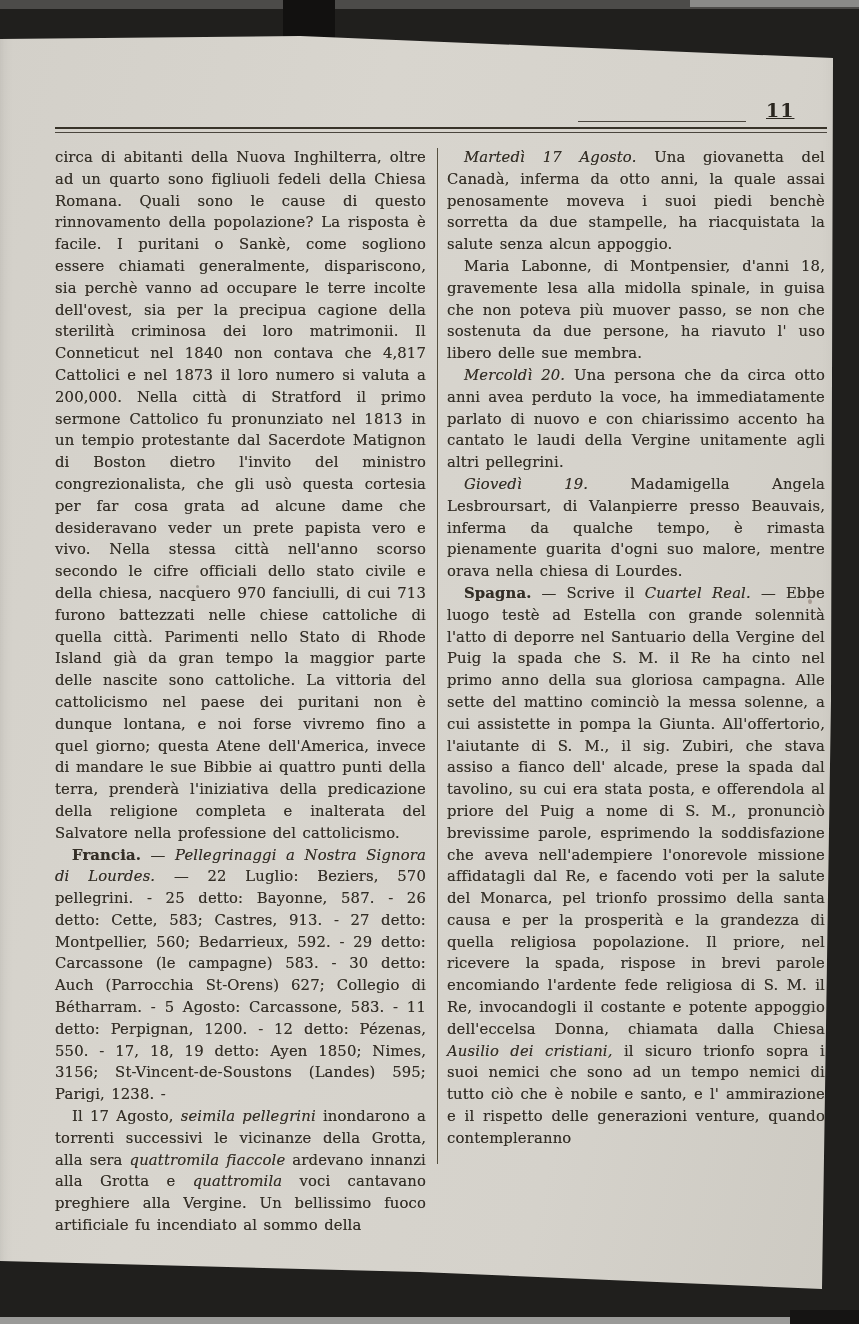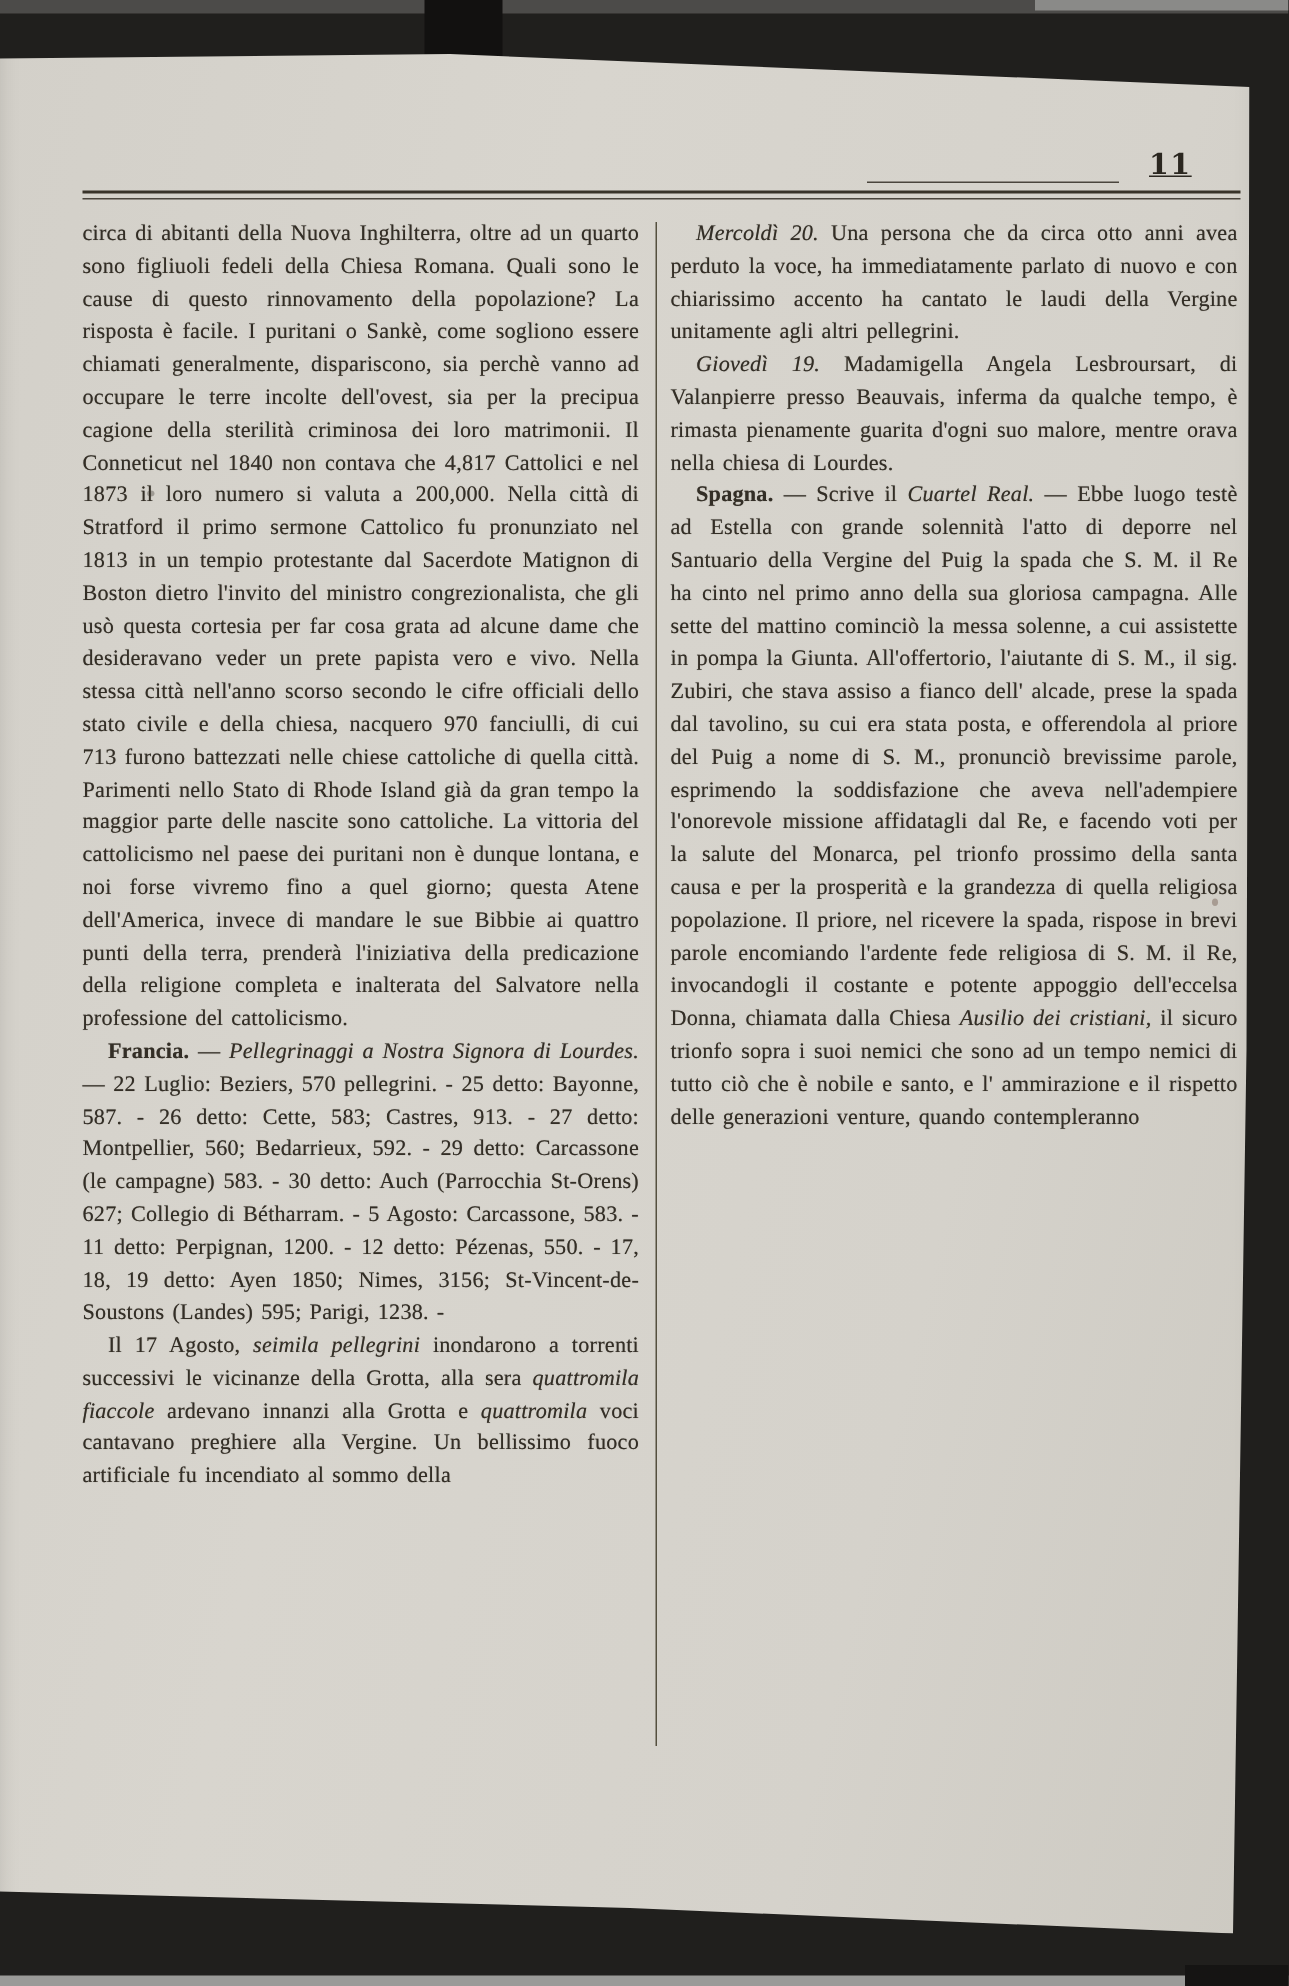--- a/index.html
+++ b/index.html
@@ -39,21 +39,21 @@
   .double-rule{
     position:absolute;top:127px;left:55px;width:772px;height:3px;
     border-top:2px solid #383329;border-bottom:1px solid #4a453d;
   }
 
   
   .columns{
     position:absolute;top:146px;left:55px;width:772px;height:1080px;
     display:flex;align-items:stretch;
   }
-  .col{width:371px;text-align:justify;font-family:Liberation Serif, serif;}
+  .col{width:371px;text-align:justify;}
   .col.right-col{width:378px;}
   .divider{width:1px;background:#55503f;margin:2px 9px 62px 11px;}
 
   .para{
     margin:0;font-size:14.8px;line-height:21.8px;
     letter-spacing:.15px;word-spacing:1.5px;color:#332e26;
     text-shadow:0 0 .5px rgba(40,35,25,.55);
   }
   .para.indent{text-indent:17px;}
   .bold{font-weight:bold;}
@@ -80,20 +80,22 @@
   <div class="double-rule"></div>
 
   <div class="columns">
     <div class="col left-col">
         <p class="para"><span class="normal">circa di abitanti della Nuova Inghilterra, oltre ad un quarto sono figliuoli fedeli della Chiesa Romana. Quali sono le cause di questo rinnovamento della popolazione? La risposta è facile. I puritani o Sankè, come sogliono essere chiamati generalmente, dispariscono, sia perchè vanno ad occupare le terre incolte dell'ovest, sia per la precipua cagione della sterilità criminosa dei loro matrimonii. Il Conneticut nel 1840 non contava che 4,817 Cattolici e nel 1873 il loro numero si valuta a 200,000. Nella città di Stratford il primo sermone Cattolico fu pronunziato nel 1813 in un tempio protestante dal Sacerdote Matignon di Boston dietro l'invito del ministro congrezionalista, che gli usò questa cortesia per far cosa grata ad alcune dame che desideravano veder un prete papista vero e vivo. Nella stessa città nell'anno scorso secondo le cifre officiali dello stato civile e della chiesa, nacquero 970 fanciulli, di cui 713 furono battezzati nelle chiese cattoliche di quella città. Parimenti nello Stato di Rhode Island già da gran tempo la maggior parte delle nascite sono cattoliche. La vittoria del cattolicismo nel paese dei puritani non è dunque lontana, e noi forse vivremo fino a quel giorno; questa Atene dell'America, invece di mandare le sue Bibbie ai quattro punti della terra, prenderà l'iniziativa della predicazione della religione completa e inalterata del Salvatore nella professione del cattolicismo.</span></p>
         <p class="para indent"><span class="bold">Francia.</span><span class="normal"> — </span><span class="italic">Pellegrinaggi a Nostra Signora di Lourdes.</span><span class="normal"> — 22 Luglio: Beziers, 570 pellegrini. - 25 detto: Bayonne, 587. - 26 detto: Cette, 583; Castres, 913. - 27 detto: Montpellier, 560; Bedarrieux, 592. - 29 detto: Carcassone (le campagne) 583. - 30 detto: Auch (Parrocchia St-Orens) 627; Collegio di Bétharram. - 5 Agosto: Carcassone, 583. - 11 detto: Perpignan, 1200. - 12 detto: Pézenas, 550. - 17, 18, 19 detto: Ayen 1850; Nimes, 3156; St-Vincent-de-Soustons (Landes) 595; Parigi, 1238. -</span></p>
         <p class="para indent"><span class="normal">Il 17 Agosto, </span><span class="italic">seimila pellegrini</span><span class="normal"> inondarono a torrenti successivi le vicinanze della Grotta, alla sera </span><span class="italic">quattromila fiaccole</span><span class="normal"> ardevano innanzi alla Grotta e </span><span class="italic">quattromila</span><span class="normal"> voci cantavano preghiere alla Vergine. Un bellissimo fuoco artificiale fu incendiato al sommo della</span></p>
       </div>
     <div class="divider"></div>
     <div class="col right-col">
+        <p class="para indent"><span class="italic">Martedì 17 Agosto.</span><span class="normal"> Una giovanetta del Canadà, inferma da otto anni, la quale assai penosamente moveva i suoi piedi benchè sorretta da due stampelle, ha riacquistata la salute senza alcun appoggio.</span></p>
+        <p class="para indent"><span class="normal">Maria Labonne, di Montpensier, d'anni 18, gravemente lesa alla midolla spinale, in guisa che non poteva più muover passo, se non che sostenuta da due persone, ha riavuto l' uso libero delle sue membra.</span></p>
         <p class="para indent"><span class="italic">Mercoldì 20.</span><span class="normal"> Una persona che da circa otto anni avea perduto la voce, ha immediatamente parlato di nuovo e con chiarissimo accento ha cantato le laudi della Vergine unitamente agli altri pellegrini.</span></p>
         <p class="para indent"><span class="italic">Giovedì 19.</span><span class="normal"> Madamigella Angela Lesbroursart, di Valanpierre presso Beauvais, inferma da qualche tempo, è rimasta pienamente guarita d'ogni suo malore, mentre orava nella chiesa di Lourdes.</span></p>
         <p class="para indent"><span class="bold">Spagna.</span><span class="normal"> — Scrive il </span><span class="italic">Cuartel Real.</span><span class="normal"> — Ebbe luogo testè ad Estella con grande solennità l'atto di deporre nel Santuario della Vergine del Puig la spada che S. M. il Re ha cinto nel primo anno della sua gloriosa campagna. Alle sette del mattino cominciò la messa solenne, a cui assistette in pompa la Giunta. All'offertorio, l'aiutante di S. M., il sig. Zubiri, che stava assiso a fianco dell' alcade, prese la spada dal tavolino, su cui era stata posta, e offerendola al priore del Puig a nome di S. M., pronunciò brevissime parole, esprimendo la soddisfazione che aveva nell'adempiere l'onorevole missione affidatagli dal Re, e facendo voti per la salute del Monarca, pel trionfo prossimo della santa causa e per la prosperità e la grandezza di quella religiosa popolazione. Il priore, nel ricevere la spada, rispose in brevi parole encomiando l'ardente fede religiosa di S. M. il Re, invocandogli il costante e potente appoggio dell'eccelsa Donna, chiamata dalla Chiesa </span><span class="italic">Ausilio dei cristiani,</span><span class="normal"> il sicuro trionfo sopra i suoi nemici che sono ad un tempo nemici di tutto ciò che è nobile e santo, e l' ammirazione e il rispetto delle generazioni venture, quando contempleranno</span></p>
       </div>
   </div>
 
   <div class="blemish b1"></div>
   <div class="blemish b2"></div>
   <div class="blemish b3"></div>
 </div>

